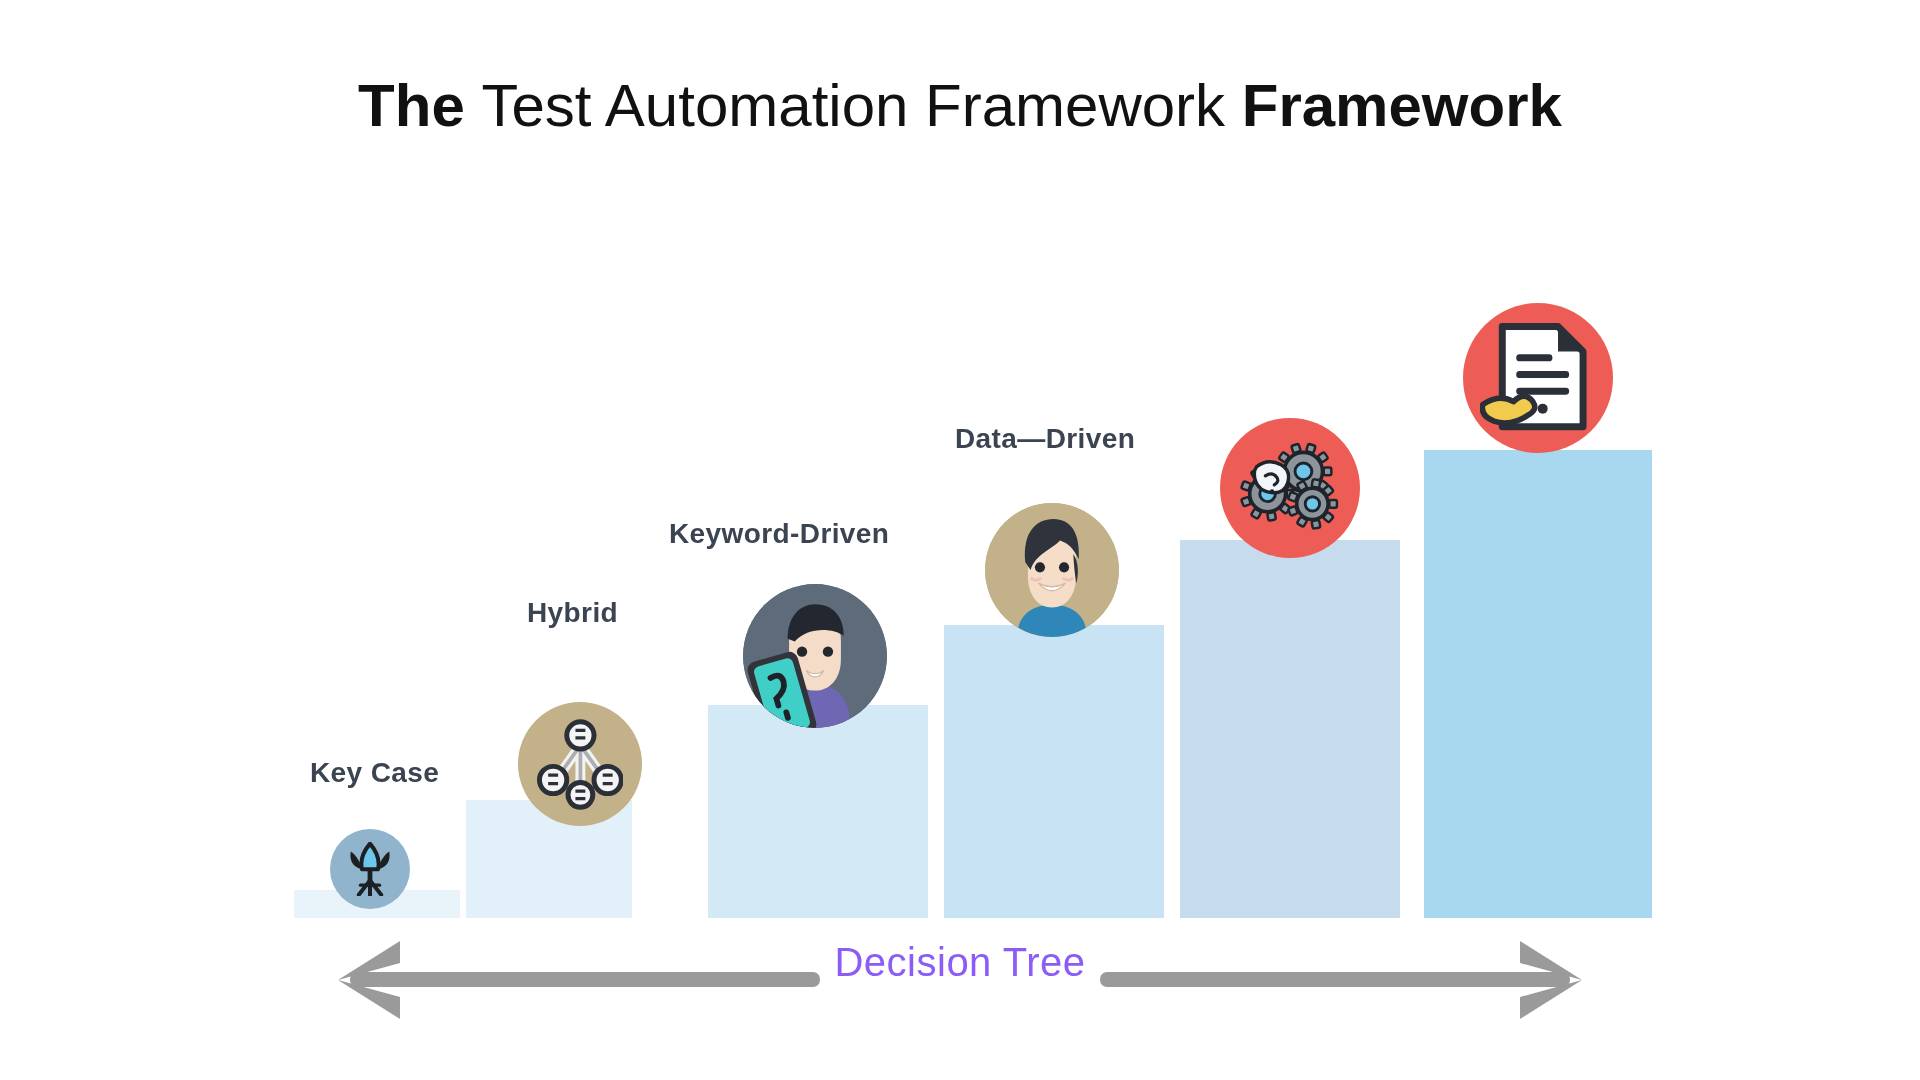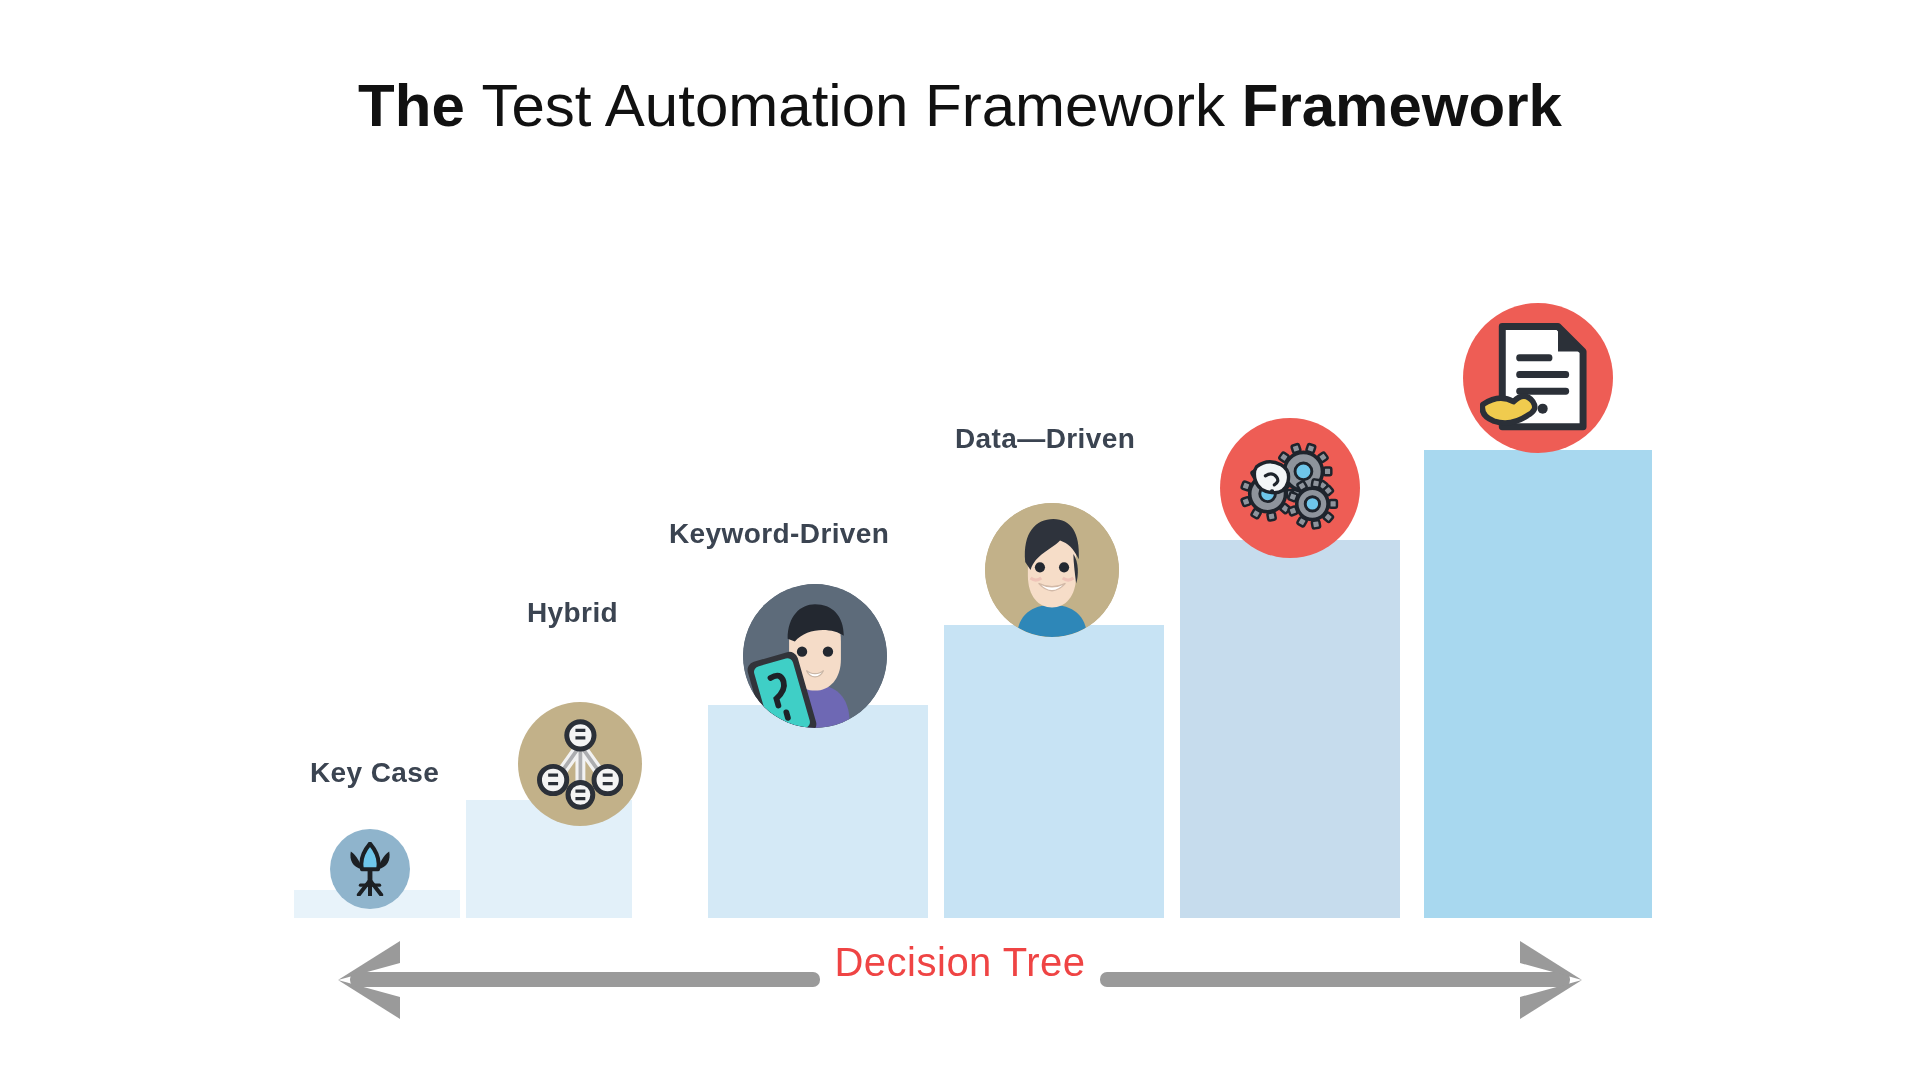--- a/index.html
+++ b/index.html
@@ -80,21 +80,21 @@
     height: 90px;
   }
   #axis-label {
     position: absolute;
     left: 0;
     top: 940px;
     width: 1920px;
     text-align: center;
     font-size: 40px;
     font-weight: 500;
-    color: #ef4444;
+    color: #8b5cf6;
     letter-spacing: 0.5px;
     white-space: nowrap;
   }
 </style>
 </head>
 <body>
 
 <div id="title">
   <span class="t-light">The </span><span class="t-bold">Test Automation Framework</span><span class="t-light"> Framework</span>
 </div>

